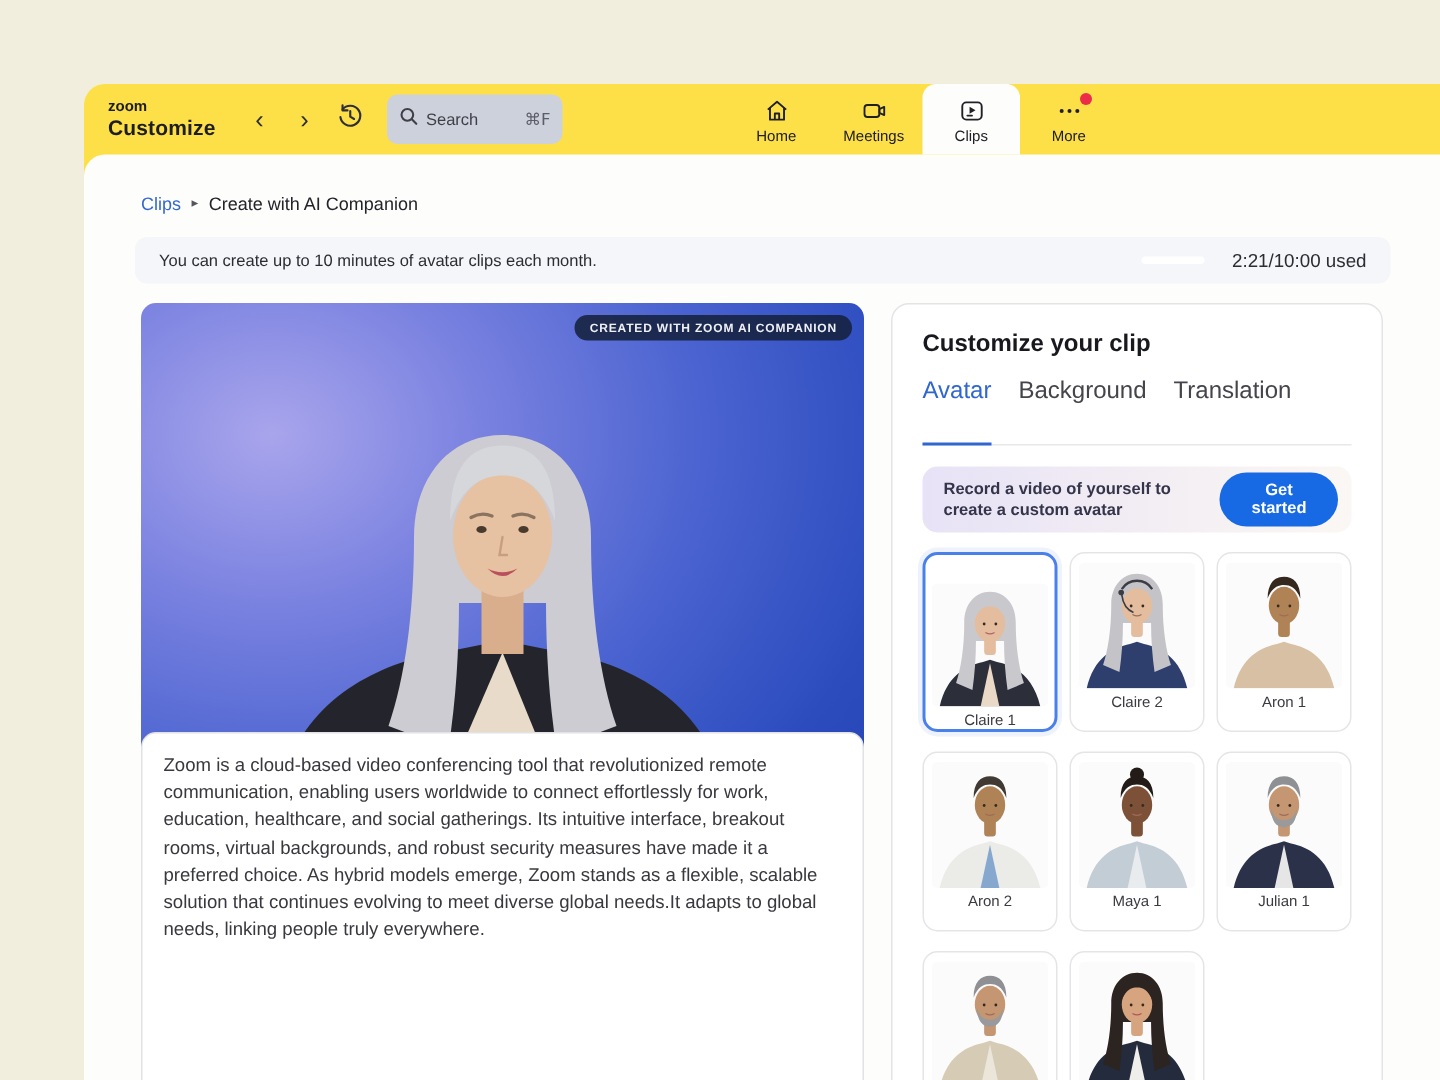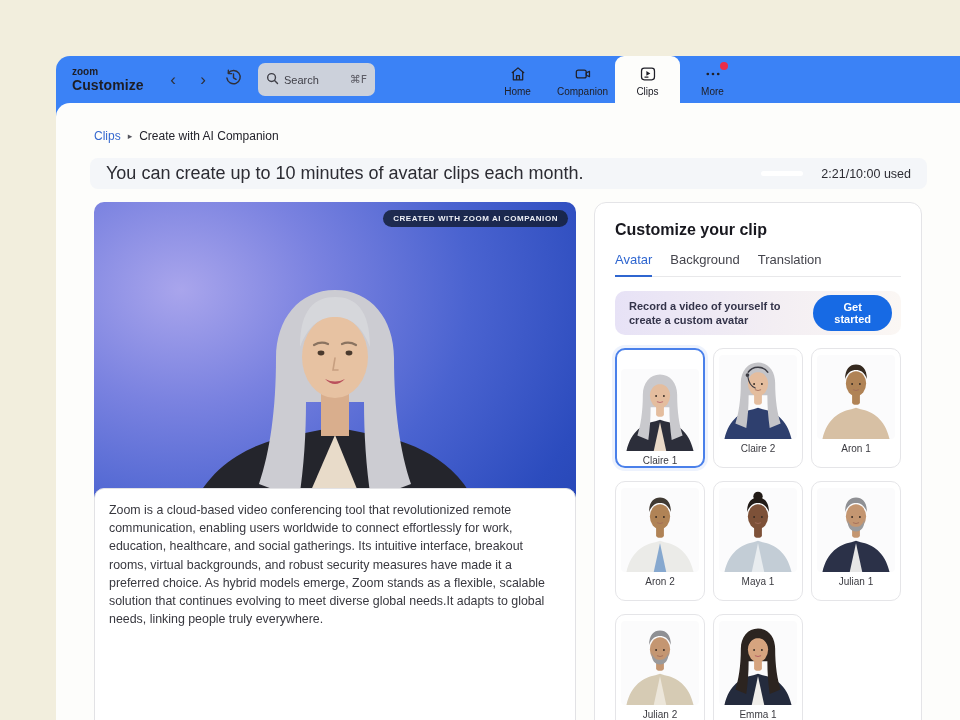--- a/index.html
+++ b/index.html
@@ -5,21 +5,21 @@
   * { margin:0; padding:0; box-sizing:border-box; }
   html,body { width:960px; height:720px; }
   body {
     position:relative; overflow:hidden;
     background:#f2eedd;
     font-family:"Liberation Sans","DejaVu Sans",sans-serif;
     color:#23232b;
   }
   .window {
     position:absolute; left:56px; top:56px; right:0; bottom:0;
-    background:#3b82f6; border-top-left-radius:14px; overflow:hidden;
+    background:#fde047; border-top-left-radius:14px; overflow:hidden;
   }
   
   .titlebar { position:relative; height:47px; display:flex; align-items:center; padding-left:16px; }
   .brand { line-height:1; width:86px; }
   .brand .z1 { display:block; font-size:10px; font-weight:700; color:#1d1d24; margin-bottom:1px; }
   .brand .z2 { display:block; font-size:14px; font-weight:700; color:#1d1d24; letter-spacing:.1px; }
   .nav-arrow { width:30px; text-align:center; font-size:17px; color:#2f2f37; cursor:default; line-height:1; }
   .hist-btn { width:30px; display:flex; justify-content:center; }
   .searchbar {
     margin-left:10px; width:117px; height:33px; background:#ccd1db;
@@ -45,21 +45,21 @@
     background:#fdfdfb; border-top-left-radius:14px;
   }
   .breadcrumb { position:absolute; left:38px; top:26px; font-size:12px; display:flex; align-items:center; gap:7px; }
   .breadcrumb .bc-link { color:#3568cf; cursor:pointer; }
   .breadcrumb .bc-sep { color:#55555e; font-size:9px; font-family:"DejaVu Sans",sans-serif; }
   .breadcrumb .bc-cur { color:#23232b; }
   .usage-banner {
     position:absolute; left:34px; top:55px; width:837px; height:31px;
     background:#f4f6f9; border-radius:8px; display:flex; align-items:center; padding:0 16px;
   }
-  .usage-msg { font-size:18px; color:#2c2c33; }
+  .usage-msg { font-size:11px; color:#2c2c33; }
   .usage-right { margin-left:auto; display:flex; align-items:center; gap:18px; }
   .usage-track { width:42px; height:5px; border-radius:3px; background:#ffffff; overflow:hidden; }
   .usage-fill { height:100%; border-radius:3px; background:#3672d9; width:24%; }
   .usage-text { font-size:12.5px; color:#2c2c33; }
   
   .video {
     position:absolute; left:38px; top:99px; width:482px; height:314px;
     border-radius:10px; overflow:hidden;
     background:radial-gradient(120% 150% at 18% 28%, #a9a5ec 0%, #7a82e0 24%, #4a63d0 50%, #2c4cbe 74%, #1f3eaa 100%);
   }
@@ -74,21 +74,21 @@
     background:#ffffff; border:1px solid #e2e2e5; border-radius:10px;
     padding:12px 14px; font-size:12.4px; line-height:1.47; color:#38383f;
   }
   
   .panel {
     position:absolute; left:538px; top:99px; width:328px; height:545px;
     background:#ffffff; border:1px solid #e4e4e7; border-radius:12px; padding:18px 20px 0;
   }
   .panel-title { font-size:16px; font-weight:700; color:#18181f; }
   .panel-tabs { display:flex; gap:18px; margin-top:13px; border-bottom:1px solid #e8e8ea; }
-  .ptab { font-size:13px; color:#44444c; padding-bottom:8px; cursor:default; }
+  .ptab { font-size:16px; color:#44444c; padding-bottom:25px; cursor:default; }
   .ptab.active { color:#2f66d0; border-bottom:2px solid #2f66d0; margin-bottom:-1px; }
   .record-banner {
     margin-top:14px; height:44px; border-radius:10px;
     background:linear-gradient(90deg,#e7e2f6 0%,#f3eef3 55%,#fbf7f4 100%);
     display:flex; align-items:center; padding:0 9px 0 14px;
   }
   .record-text { font-size:11px; font-weight:700; color:#34344a; line-height:1.3; width:196px; }
   .get-started {
     margin-left:auto; background:#176ae4; color:#fff; font-size:11px; font-weight:600;
     border:none; border-radius:999px; padding:6px 12px; cursor:pointer;
@@ -143,21 +143,21 @@
               <path d="M4.8 7.6 V16.4 H15.2 V7.6"></path>
               <path d="M8.4 16.4 V11.8 H11.6 V16.4"></path>
             </svg></span>
           <span class="t-label">Home</span>
         </div>
         <div class="tab">
           <span class="t-icon"><svg width="18" height="18" viewBox="0 0 20 20" fill="none" stroke="#202028" stroke-width="1.4" stroke-linejoin="round">
               <rect x="2.6" y="5.6" width="11" height="8.8" rx="2.2"></rect>
               <path d="M13.6 8.6 L17.2 7 V13 L13.6 11.4 Z"></path>
             </svg></span>
-          <span class="t-label">Companion</span>
+          <span class="t-label">Meetings</span>
         </div>
         <div class="tab active">
           <span class="t-icon"><svg width="18" height="18" viewBox="0 0 20 20" fill="none" stroke="#202028" stroke-width="1.4" stroke-linejoin="round">
               <rect x="2.8" y="3.6" width="14.4" height="12.8" rx="3"></rect>
               <path d="M8.2 6.8 L12.6 9.4 L8.2 12 Z" fill="#202028" stroke="none"></path>
               <path d="M6.6 13.4 H10" stroke-linecap="round"></path>
             </svg></span>
           <span class="t-label">Clips</span>
         </div>
         <div class="tab">

